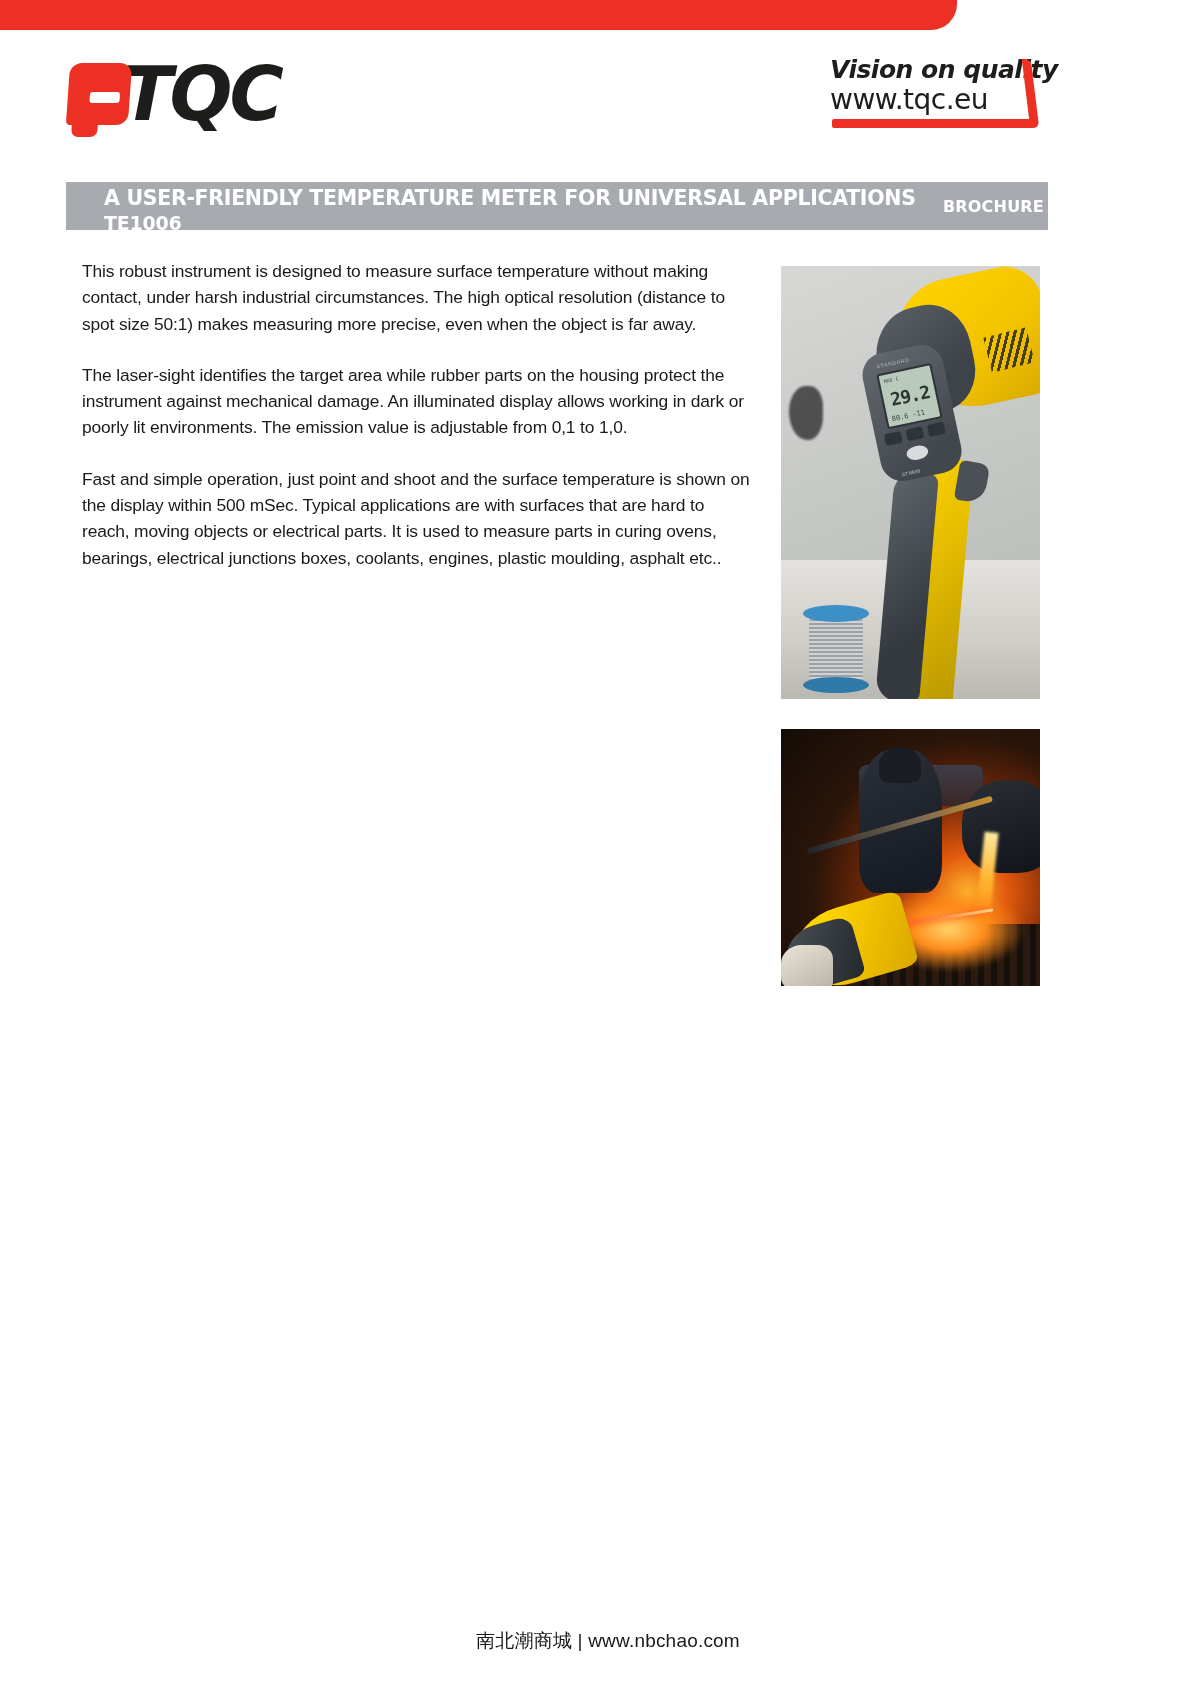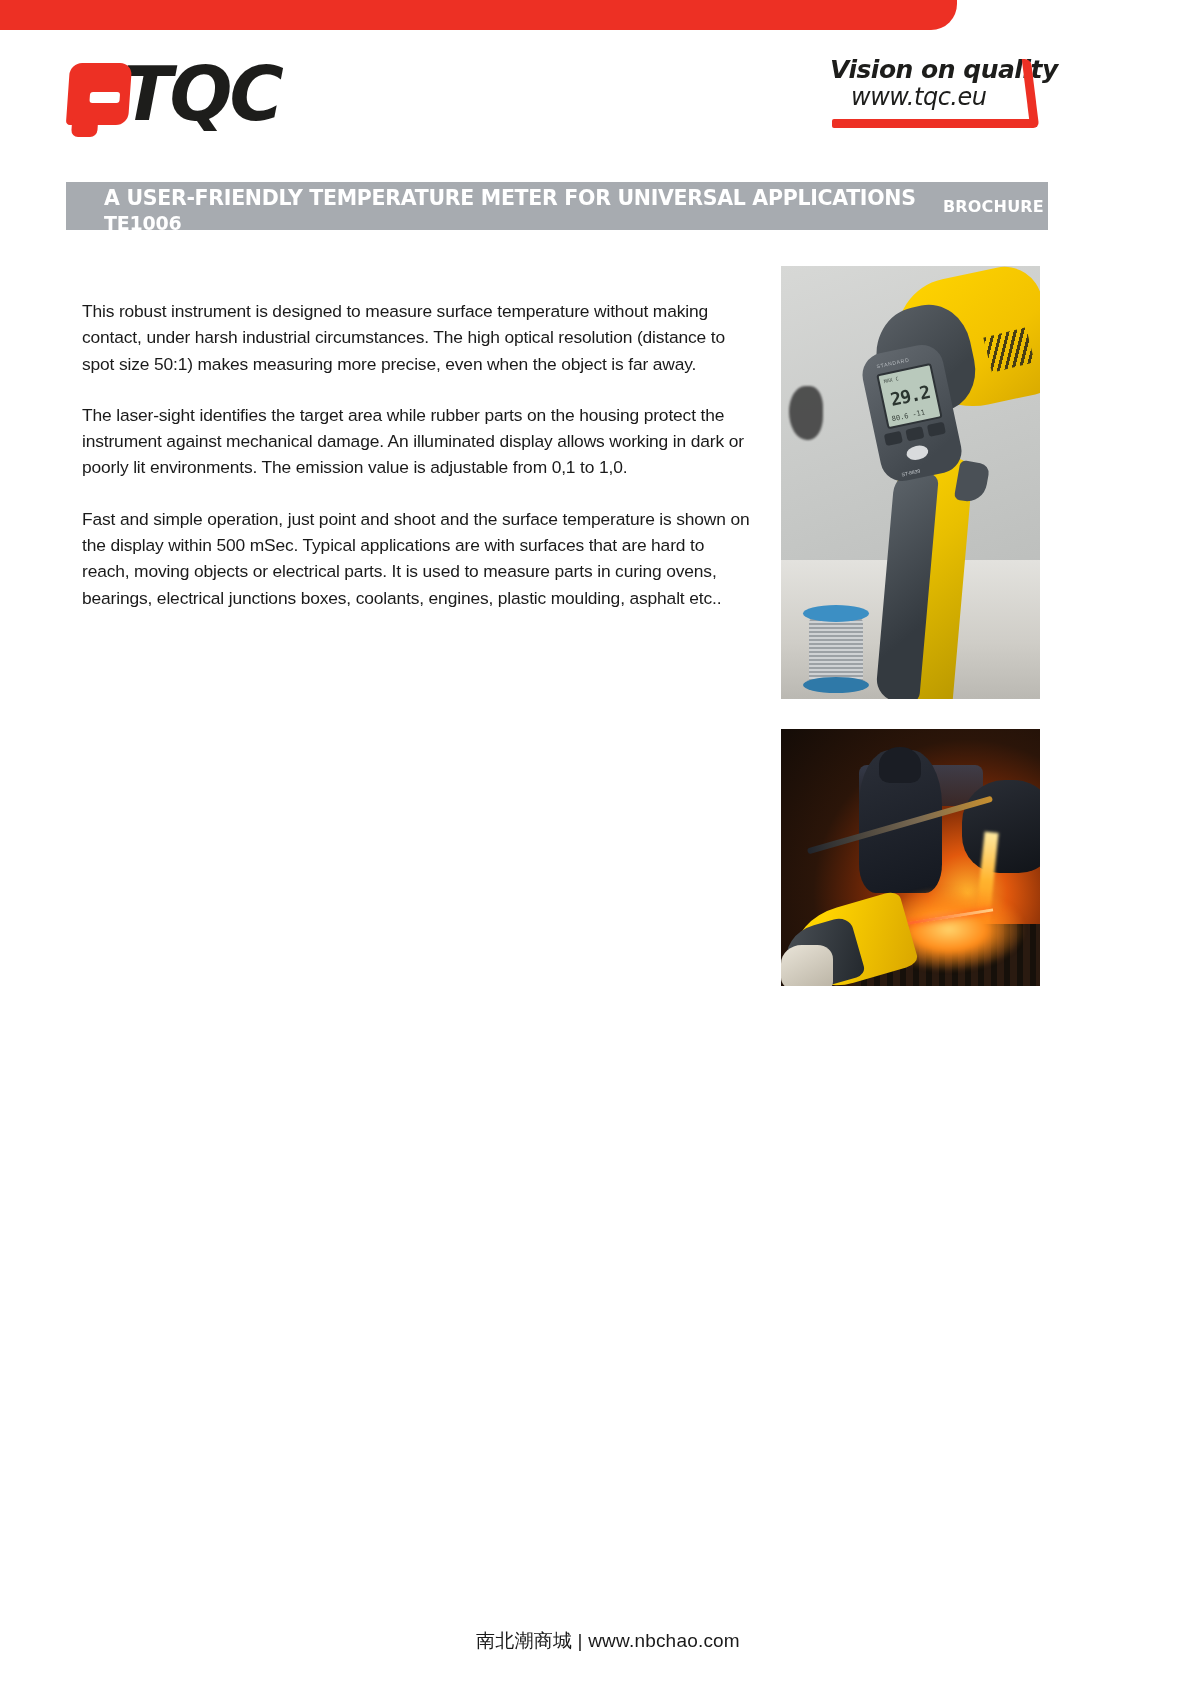--- a/index.html
+++ b/index.html
@@ -98,27 +98,25 @@
     font-size: 25px;
     font-weight: bold;
     font-style: italic;
     color: #1d1d1b;
     letter-spacing: -0.5px;
     line-height: 1.05;
     white-space: nowrap;
   }
   .tagline-line2 {
     font-family: "DejaVu Sans", sans-serif;
-    font-size: 24px;
-    font-style: italic;
+    font-size: 28px;
     color: #1d1d1b;
     letter-spacing: -0.5px;
     line-height: 1.2;
     white-space: nowrap;
-    margin-left: 21px;
   }
   .tagline-swoosh {
     position: absolute;
     left: 2px;
     top: 62px;
     width: 200px;
     height: 9px;
     background: #ed3024;
     border-radius: 2px;
   }
@@ -176,21 +174,20 @@
     padding: 15px 4px 0 0;
     white-space: nowrap;
   }
 
   
   .copy {
     position: absolute;
     left: 82px;
     top: 258px;
     width: 672px;
-    margin-top: 40px;
   }
   .copy p {
     margin: 0 0 25px 0;
     font-family: "Liberation Sans", sans-serif;
     font-size: 17.4px;
     line-height: 1.51;
     color: #1a1a1a;
     letter-spacing: -0.15px;
   }
   .copy p:last-child { margin-bottom: 0; }

